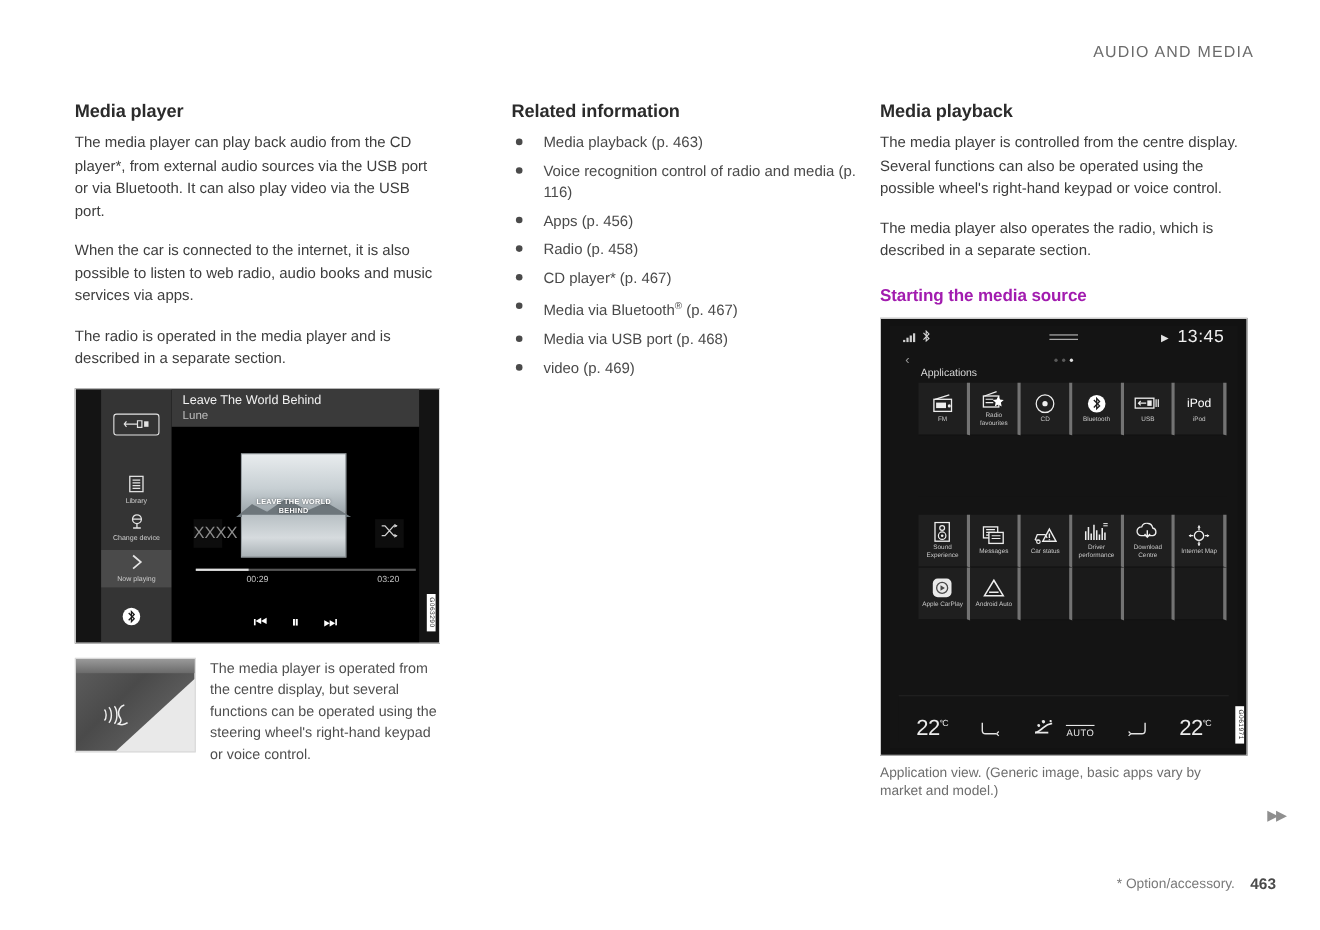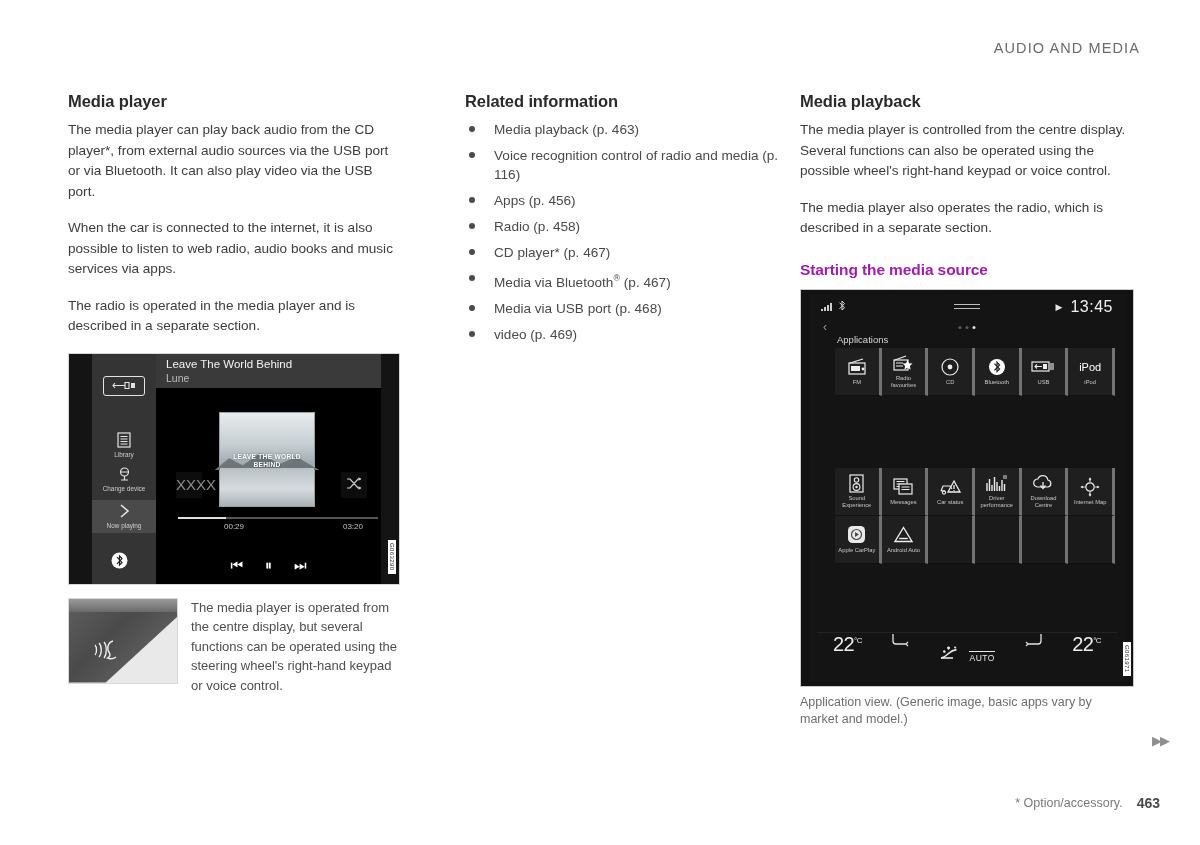--- a/index.html
+++ b/index.html
@@ -295,21 +295,21 @@
   }
 
   .tile-grid-2 {
     position: absolute; left: 26px; right: 10px; top: 172px;
     display: grid; grid-template-columns: repeat(6, 1fr);
   }
 
   .car-climate {
     position: absolute; left: 8px; right: 8px; bottom: 6px; height: 42px;
     background: #141414;
-    display: flex; align-items: flex-start; justify-content: space-between;
+    display: flex; align-items: flex-end; justify-content: space-between;
     padding: 0 16px;
     border-top: 1px solid #242424;
   }
   .cl-temp { color: #ececec; font-size: 20px; letter-spacing: -.6px; }
   .cl-temp sup { font-size: 8px; vertical-align: super; }
   .cl-icon { color: #e2e2e2; font-size: 14px; }
   .cl-auto { text-align: center; color: #e8e8e8; margin-top: 12px; }
   .cl-auto .al { font-size: 8.5px; border-top: 1px solid #e8e8e8; padding-top: 1px; letter-spacing: .5px; }
   .car-fig-id {
     position: absolute; right: 2px; bottom: 10px;

